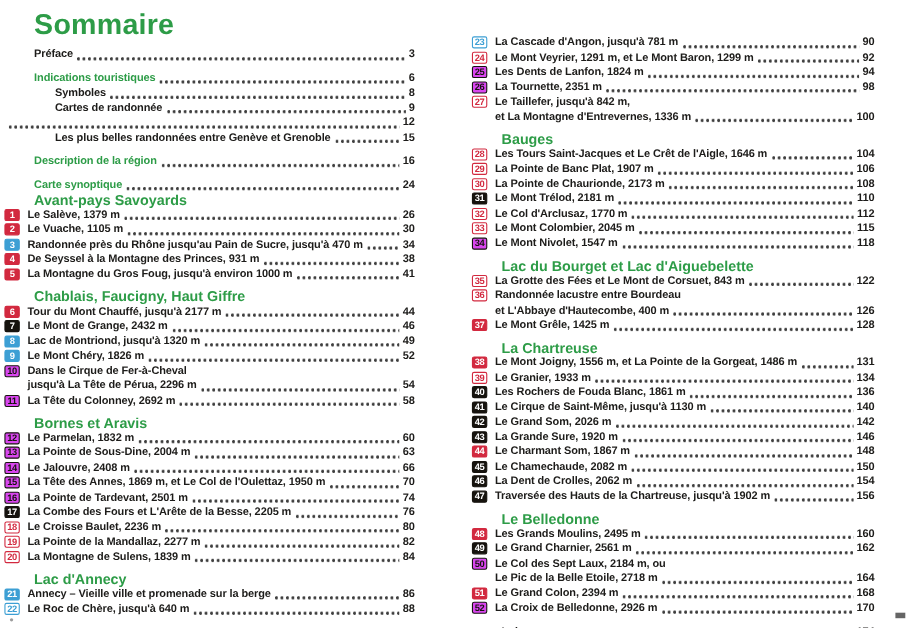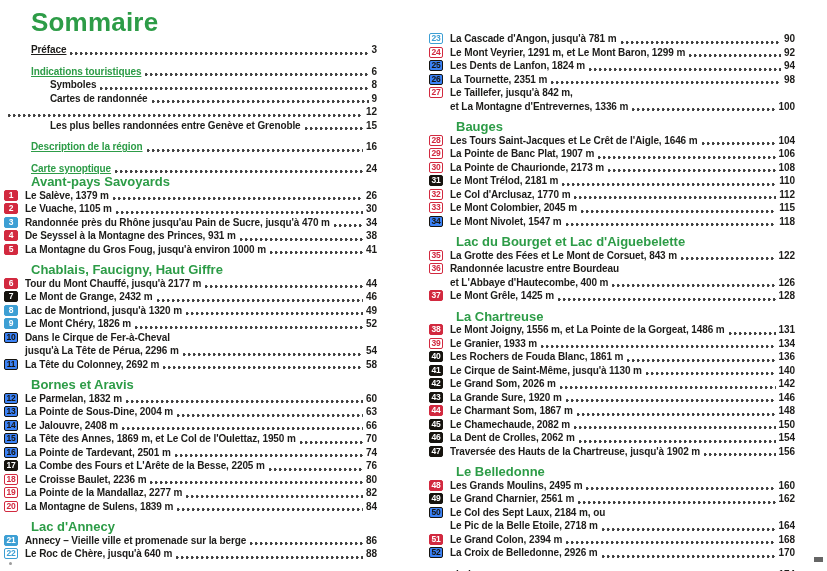--- a/index.html
+++ b/index.html
@@ -23,24 +23,24 @@
   .badge{
     box-sizing:border-box;display:inline-block;width:14px;height:11px;border-radius:2px;
     font-size:8.5px;line-height:8.4px;text-align:center;letter-spacing:-0.3px;
     border:1.4px solid transparent;padding-top:0.1px;
   }
   .f-red{background:var(--red);border-color:var(--red);color:#fff;}
   .f-blue{background:var(--blue);border-color:var(--blue);color:#fff;}
   .f-black{background:var(--black);border-color:var(--black);color:#fff;}
   .o-red{background:#fff;border-color:var(--red);color:var(--red);}
   .o-blue{background:#fff;border-color:var(--blue);color:var(--blue);}
-  .o-black{background:#3b82f6;border-color:var(--black);color:var(--black);}
+  .o-black{background:#d946ef;border-color:var(--black);color:var(--black);}
   .label{flex:0 0 auto;}
   .label.green{color:var(--green);}
-  .ind1{margin-left:27px;text-decoration:underline;}
+  .ind1{margin-left:27px;}
   .ind2{margin-left:46px;}
   .leader{
     flex:1 1 auto;min-width:4px;height:2.6px;align-self:flex-end;margin:0 3px 2px 4px;
     background:radial-gradient(circle at 1.3px 1.3px, var(--dots) 1.15px, transparent 1.45px) repeat-x left bottom;
     background-size:5px 2.6px;
   }
   .page{flex:0 0 auto;}
   .index-row{margin-top:8px;}
   .artifact{position:absolute;background:#4a4a4a;}
   .artifact.a1{left:9px;top:562px;width:3px;height:3px;border-radius:50%;opacity:.55;}

